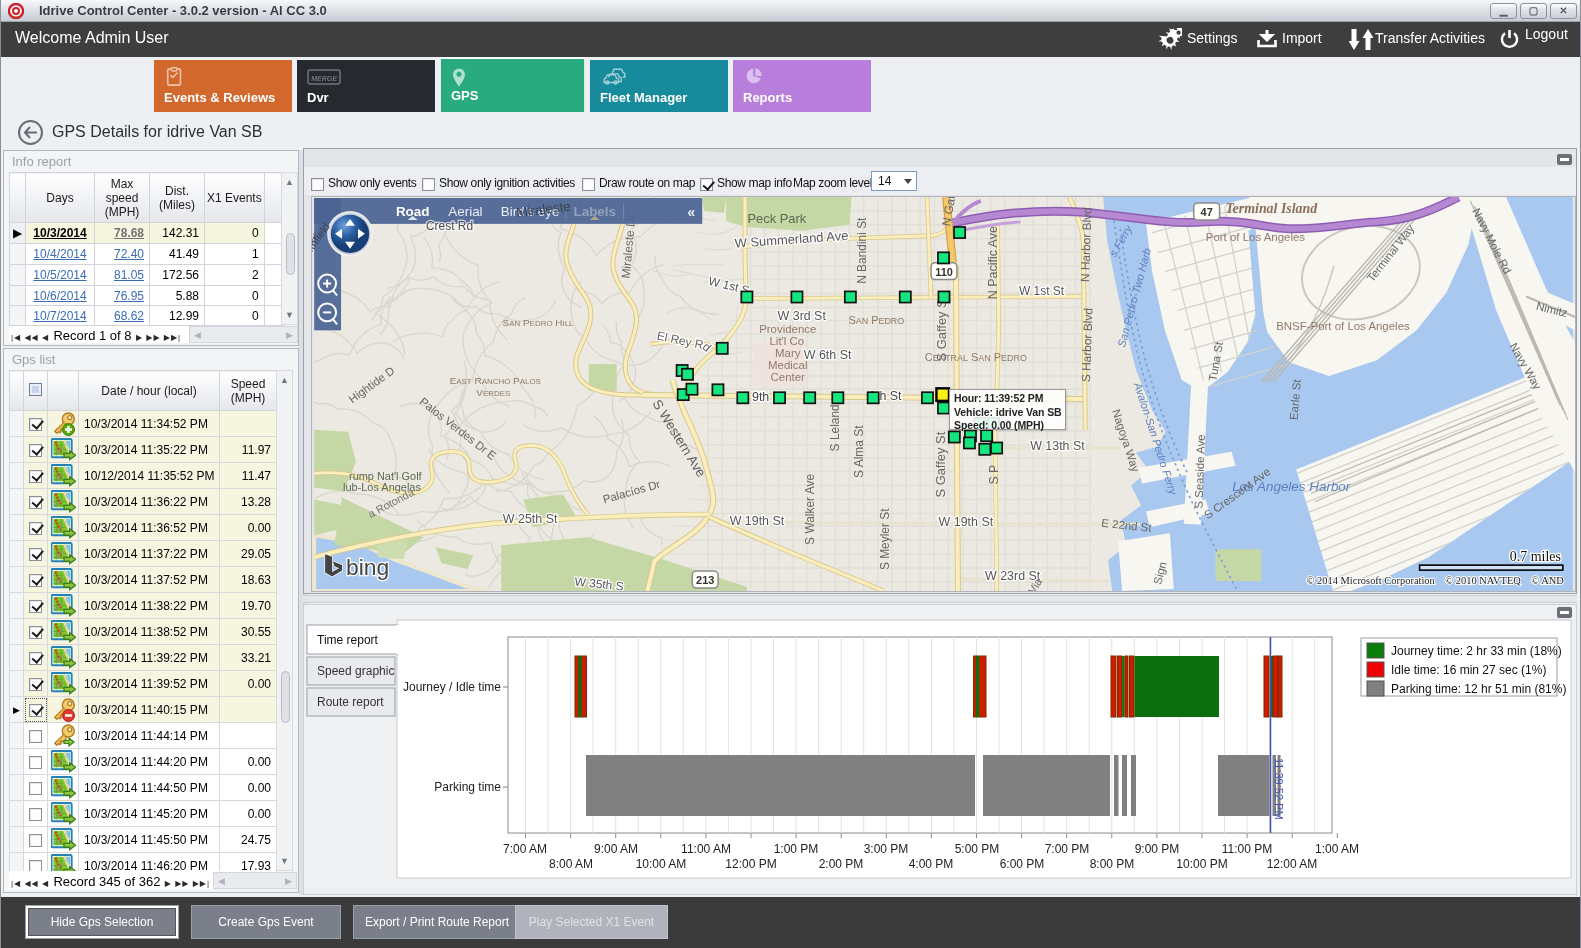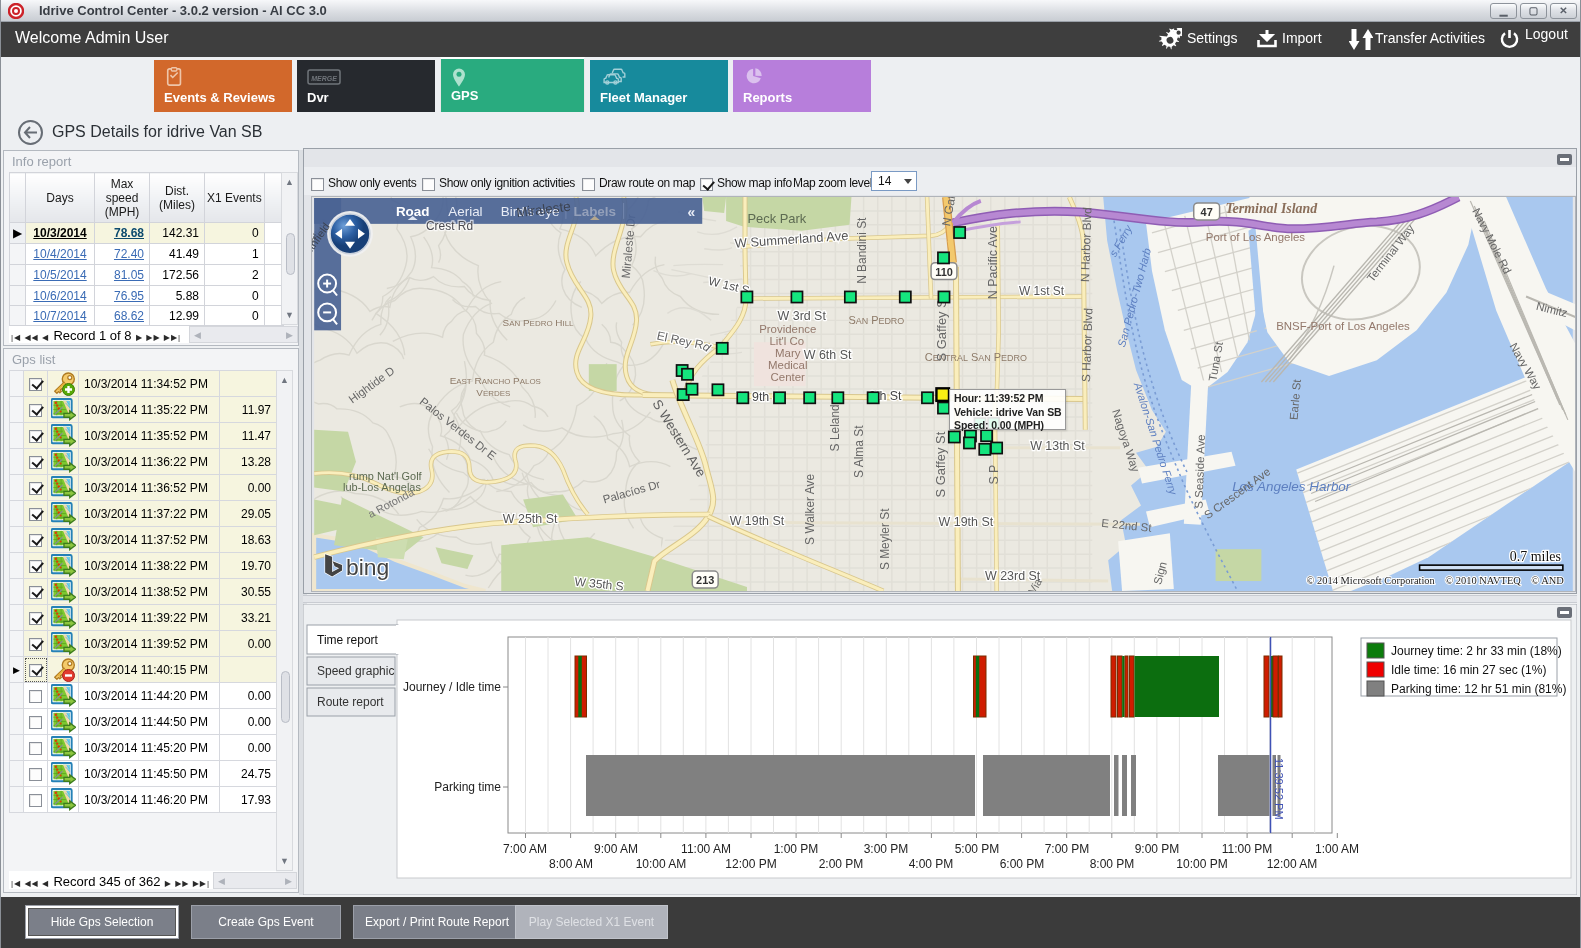--- a/index.html
+++ b/index.html
@@ -219,21 +219,21 @@
           <th class="hdr"></th>
           <th class="hdr">Days</th>
           <th class="hdr">Max<br>speed<br>(MPH)</th>
           <th class="hdr">Dist.<br>(Miles)</th>
           <th class="hdr">X1 Events</th>
           <th class="hdr"></th>
         </tr>
     <tr style="height:21px;" class="selrow">
           <td style="background:#eef0f3;text-align:center;color:#000;">▶</td>
           <td style="text-align:center"><span style="text-decoration:underline;color:#000;font-weight:bold;">10/3/2014</span></td>
-          <td class="num"><span style="text-decoration:underline;color:#0c4a6e;font-weight:bold;">78.68</span></td>
+          <td class="num"><span style="text-decoration:underline;color:#737373;font-weight:bold;">78.68</span></td>
           <td class="num">142.31</td>
           <td class="num">0</td>
           <td style="background:#fff;"></td>
         </tr>
     <tr style="height:21px;">
           <td style="background:#f4f5f7;"></td>
           <td style="text-align:center"><span class="lnk">10/4/2014</span></td>
           <td class="num"><span class="lnk">72.40</span></td>
           <td class="num">41.49</td>
           <td class="num">1</td>
@@ -283,20 +283,27 @@
   </div>
   <table class="grid abs" id="gpstable" style="left:8px;top:370px;table-layout:fixed;" cellspacing="0">
   <colgroup>
         <col style="width:14px">
         <col style="width:24px">
         <col style="width:31px">
         <col style="width:141px">
         <col style="width:57px">
       </colgroup>
   <tbody>
+        <tr style="height:40px;">
+          <th class="hdr"></th>
+          <th class="hdr"><div class="hdrchk"></div></th>
+          <th class="hdr"></th>
+          <th class="hdr">Date / hour (local)</th>
+          <th class="hdr">Speed<br>(MPH)</th>
+        </tr>
   <tr style="height:26px;" class="selrow">
           <td style="background:#f4f5f7;text-align:center;padding:0;color:#000;font-size:9px;"></td>
           <td style="text-align:center;padding:0;"><span class="cbc"></span></td>
           <td style="padding:0;text-align:center;"><svg width="25" height="24" style="vertical-align:middle">
               <use href="#keyplus"></use>
             </svg></td>
           <td style="padding-left:5px;">10/3/2014 11:34:52 PM</td>
           <td class="num"></td>
         </tr>
   <tr style="height:26px;" class="selrow">
@@ -307,21 +314,21 @@
             </svg></td>
           <td style="padding-left:5px;">10/3/2014 11:35:22 PM</td>
           <td class="num">11.97</td>
         </tr>
   <tr style="height:26px;" class="selrow">
           <td style="background:#f4f5f7;text-align:center;padding:0;color:#000;font-size:9px;"></td>
           <td style="text-align:center;padding:0;"><span class="cbc"></span></td>
           <td style="padding:0;text-align:center;"><svg width="25" height="24" style="vertical-align:middle">
               <use href="#mapicon"></use>
             </svg></td>
-          <td style="padding-left:5px;">10/3/2014 11:35:52 PM</td>
+          <td style="padding-left:5px;">10/12/2014 11:35:52 PM</td>
           <td class="num">11.47</td>
         </tr>
   <tr style="height:26px;" class="selrow">
           <td style="background:#f4f5f7;text-align:center;padding:0;color:#000;font-size:9px;"></td>
           <td style="text-align:center;padding:0;"><span class="cbc"></span></td>
           <td style="padding:0;text-align:center;"><svg width="25" height="24" style="vertical-align:middle">
               <use href="#mapicon"></use>
             </svg></td>
           <td style="padding-left:5px;">10/3/2014 11:36:22 PM</td>
           <td class="num">13.28</td>
@@ -389,20 +396,29 @@
           <td style="padding-left:5px;">10/3/2014 11:39:52 PM</td>
           <td class="num">0.00</td>
         </tr>
   <tr style="height:26px;" class="selrow">
           <td style="background:#f4f5f7;text-align:center;padding:0;color:#000;font-size:9px;">▶</td>
           <td style="text-align:center;padding:0;outline:1px dotted #555;outline-offset:-2px;"><span class="cbc"></span></td>
           <td style="padding:0;text-align:center;"><svg width="25" height="24" style="vertical-align:middle">
               <use href="#keyminus"></use>
             </svg></td>
           <td style="padding-left:5px;">10/3/2014 11:40:15 PM</td>
+          <td class="num"></td>
+        </tr>
+  <tr style="height:26px;">
+          <td style="background:#f4f5f7;text-align:center;padding:0;color:#000;font-size:9px;"></td>
+          <td style="text-align:center;padding:0;"><span class="cb"></span></td>
+          <td style="padding:0;text-align:center;"><svg width="25" height="24" style="vertical-align:middle">
+              <use href="#keyarrow"></use>
+            </svg></td>
+          <td style="padding-left:5px;">10/3/2014 11:44:14 PM</td>
           <td class="num"></td>
         </tr>
   <tr style="height:26px;">
           <td style="background:#f4f5f7;text-align:center;padding:0;color:#000;font-size:9px;"></td>
           <td style="text-align:center;padding:0;"><span class="cb"></span></td>
           <td style="padding:0;text-align:center;"><svg width="25" height="24" style="vertical-align:middle">
               <use href="#mapicon"></use>
             </svg></td>
           <td style="padding-left:5px;">10/3/2014 11:44:20 PM</td>
           <td class="num">0.00</td>

